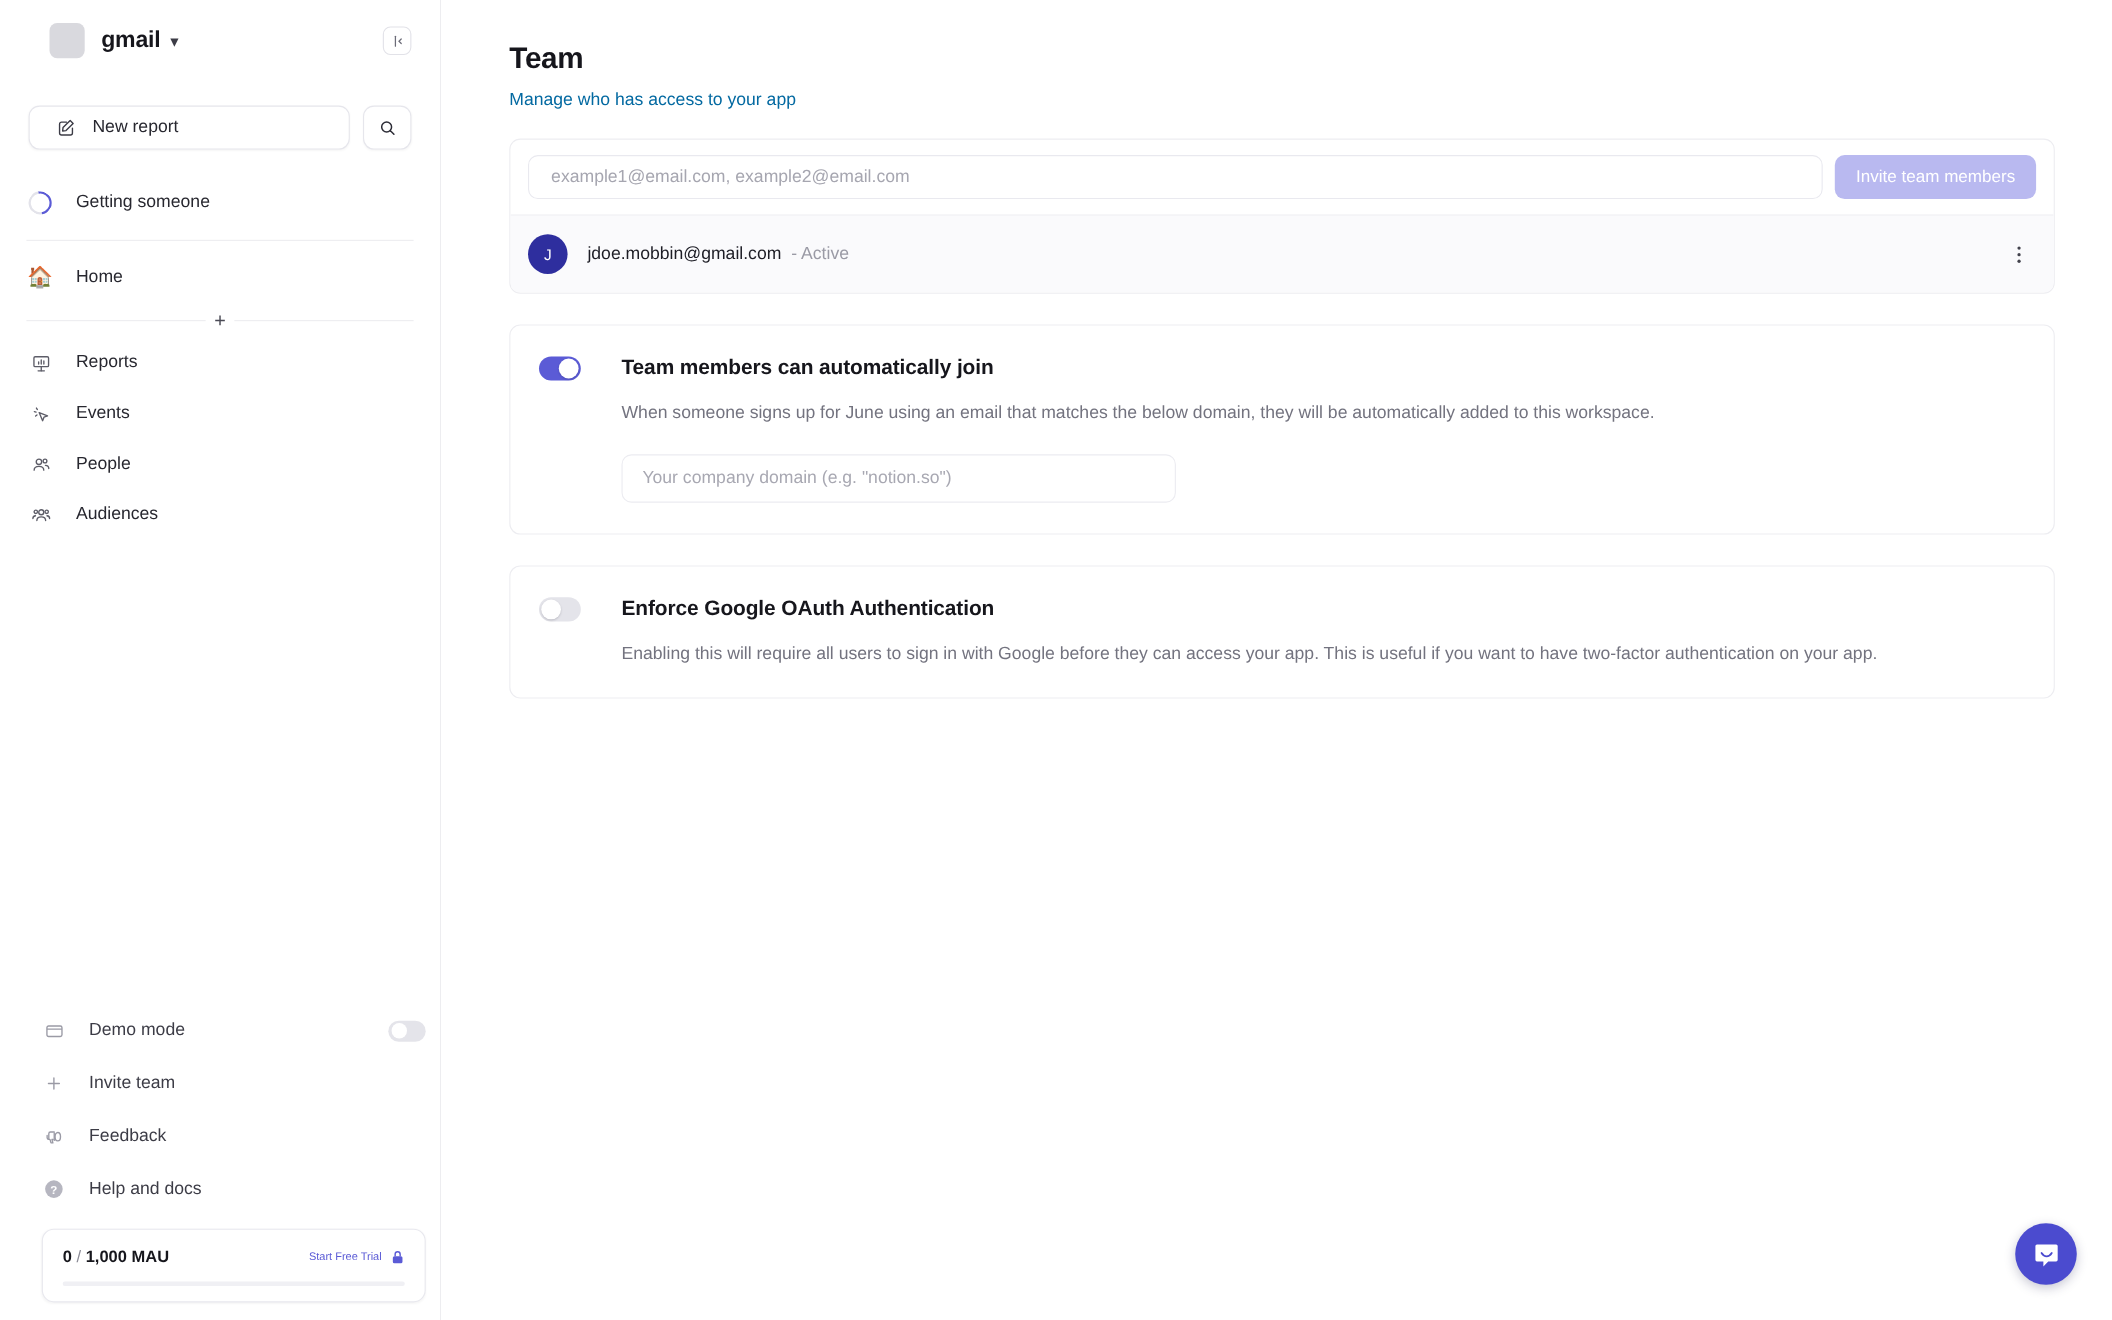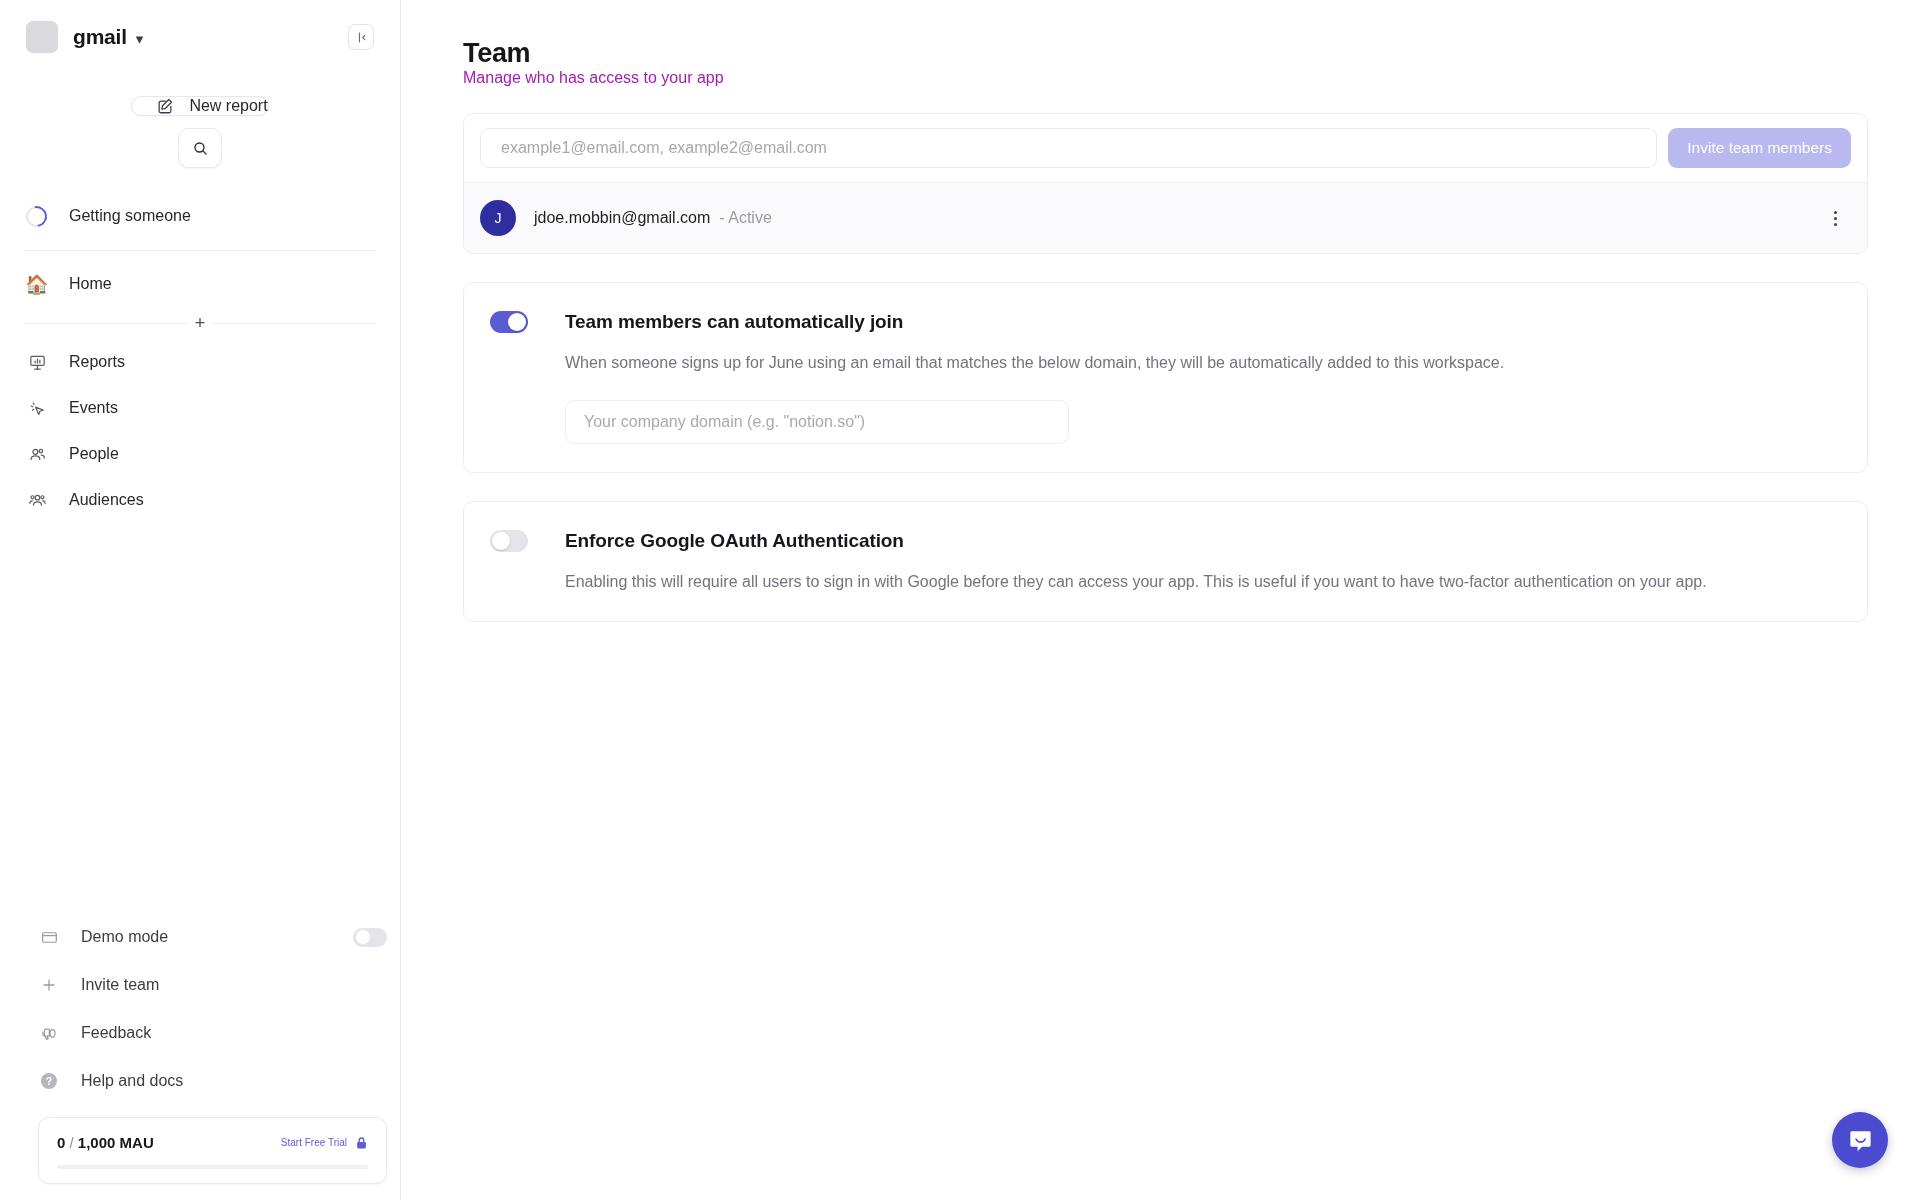--- a/index.html
+++ b/index.html
@@ -14,21 +14,21 @@
   
   .sidebar {
     width: 401px; height: 1200px;
     background: #ffffff;
     border-right: 1px solid #ededf0;
     position: relative;
     flex: 0 0 401px;
   }
   .ws-header {
     display: flex; align-items: center;
-    height: 74px; padding: 0 26px 0 26px;
+    height: 74px; padding: 0 26px 0 26px; margin-left: 19px;
   }
   .ws-logo {
     width: 32px; height: 32px; border-radius: 7px;
     background: #d9d9de; flex: 0 0 32px;
   }
   .ws-name {
     font-size: 21px; font-weight: 700; color: #16161c;
     margin-left: 15px; letter-spacing: -0.2px;
   }
   .ws-caret {
@@ -38,21 +38,21 @@
   .collapse-btn {
     margin-left: auto;
     width: 26px; height: 26px; border-radius: 7px;
     border: 1px solid #e2e2e8; background: #fff;
     display: flex; align-items: center; justify-content: center;
     color: #6c6c78;
   }
 
   .top-actions {
     display: flex; align-items: center; gap: 12px;
-    padding: 0 26px; margin-top: 22px; flex-direction: column;
+    padding: 0 26px; margin-top: 22px;
   }
   .new-report {
     flex: 1; height: 40px; border-radius: 10px;
     border: 1px solid #e6e6ec; background: #fff;
     display: flex; align-items: center; padding-left: 24px;
     box-shadow: 0 1px 2px rgba(16,16,32,.04);
   }
   .new-report .label {
     font-size: 16px; color: #27272f; margin-left: 15px;
   }
@@ -154,21 +154,21 @@
   .main {
     flex: 1; height: 1200px; position: relative;
     padding: 38px 52px 0 62px;
     background: #ffffff;
   }
   .page-title {
     font-size: 27px; font-weight: 700; color: #16161c;
     letter-spacing: -0.3px;
   }
   .page-sub {
-    font-size: 16px; color: #a21caf; 
+    font-size: 16px; color: #0369a1; margin-top: 13px;
   }
 
   .invite-card {
     margin-top: 26px;
     border: 1px solid #ededf1; border-radius: 10px;
     overflow: hidden; background: #fff;
   }
   .invite-row {
     display: flex; align-items: flex-end; gap: 0;
     padding: 14px 16px;

